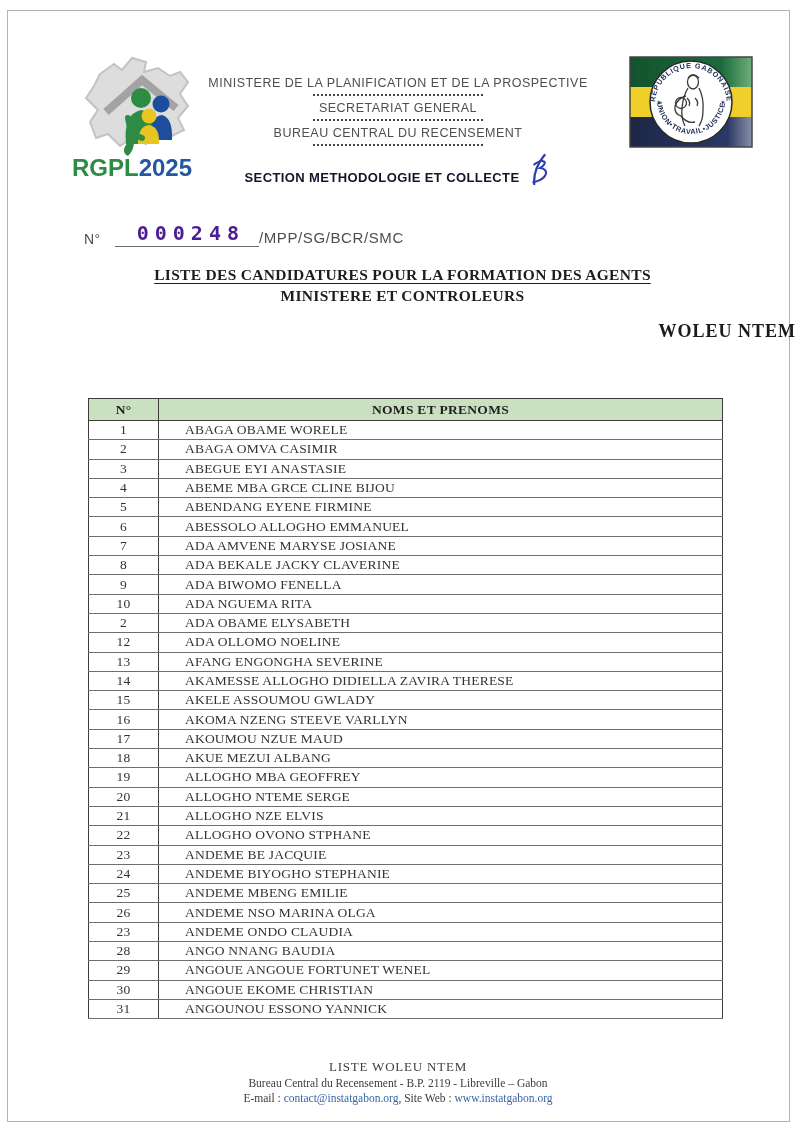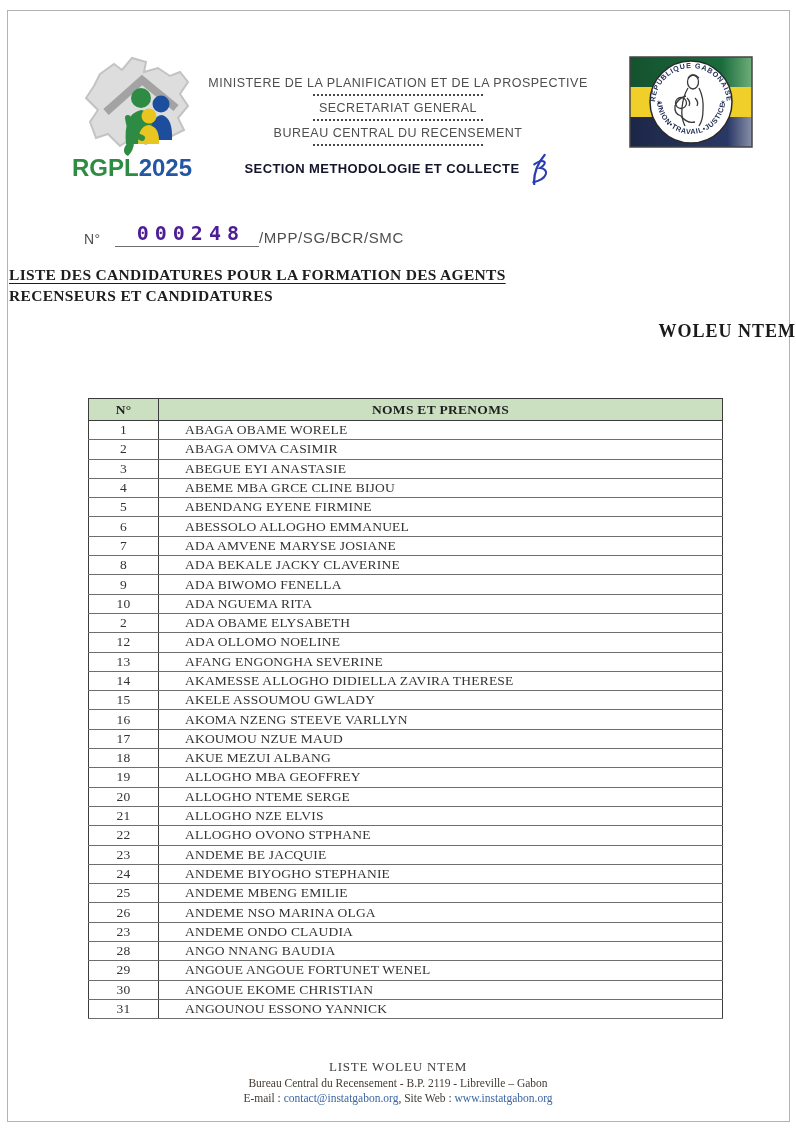--- a/index.html
+++ b/index.html
@@ -19,35 +19,35 @@
   .logo-text { font-weight:bold; font-size:24px; letter-spacing:0px; margin-top:-6px; font-family:"Liberation Sans", sans-serif; }
   .logo-text .g { color:#2e8b44; }
   .logo-text .b { color:#2456a4; }
 
   .ministry {
     position:absolute; left:50%; transform:translateX(-50%); top:76px;
     width:460px; text-align:center; color:#4e4e4e;
   }
   .mline { font-size:12.5px; letter-spacing:0.5px; white-space:nowrap; }
   .dots { width:170px; margin:4px auto 5px auto; border-bottom:2px dotted #454545; }
-  .section-row { display:flex; align-items:center; justify-content:center; gap:6px; margin-top:1px; }
+  .section-row { display:flex; align-items:flex-end; justify-content:center; gap:6px; margin-top:1px; }
   .section { font-size:13px; font-weight:bold; letter-spacing:0.4px; color:#14142a; white-space:nowrap; }
   .bmark { width:26px; height:32px; margin-top:2px; }
 
   .emblem { position:absolute; left:629px; top:56px; width:124px; height:92px; }
 
   
   .ref-line { position:absolute; left:84px; top:221px; display:flex; align-items:flex-end; }
   .ref-label { font-size:14px; color:#4e4e4e; margin-right:14px; letter-spacing:0.5px; }
   .stamp-wrap { border-bottom:1.5px solid #6d6d6d; padding:0 14px 1px 22px; }
   .stamp { font-size:20px; font-weight:bold; letter-spacing:6px; color:#4c1d95; font-family:"DejaVu Sans Mono","Liberation Mono",monospace; }
   .ref-suffix { font-size:15px; color:#4e4e4e; letter-spacing:0.6px; padding-bottom:1px; }
 
   
-  .doc-title { position:absolute; left:0; top:266px; width:100%; 
+  .doc-title { position:absolute; left:0; top:266px; width:100%; text-align:center;
     font-family:"Liberation Serif", serif; font-weight:bold; color:#1d1d1d;padding-left:9px; }
   .doc-title .t1 { font-size:15.5px; letter-spacing:0.3px; text-decoration:underline; text-underline-offset:3px; }
   .doc-title .t2 { font-size:15.5px; letter-spacing:0.3px; margin-top:3px; }
   .region { position:absolute; left:0; top:321px; width:100%; text-align:right;
     font-family:"Liberation Serif", serif; font-weight:bold; font-size:18px; letter-spacing:1px; color:#1a1a1a; }
 
   
   table.cand { position:absolute; left:88px; top:398px; width:635px;
     border-collapse:collapse; font-family:"Liberation Serif", serif; }
   table.cand th {
@@ -158,21 +158,21 @@
   <div class="ref-line">
     <span class="ref-label">N°</span>
     <span class="stamp-wrap">
       <span class="stamp">000248</span>
     </span>
     <span class="ref-suffix">/MPP/SG/BCR/SMC</span>
   </div>
 
   <div class="doc-title">
     <div class="t1">LISTE DES CANDIDATURES POUR LA FORMATION DES AGENTS</div>
-    <div class="t2">RECENSEURS ET CANDIDATURES</div>
+    <div class="t2">MINISTERE ET CONTROLEURS</div>
   </div>
   <div class="region">WOLEU NTEM</div>
 
   <table class="cand">
     <thead>
       <tr>
         <th class="col-num">N°</th>
         <th class="col-name">NOMS ET PRENOMS</th>
       </tr>
     </thead>

